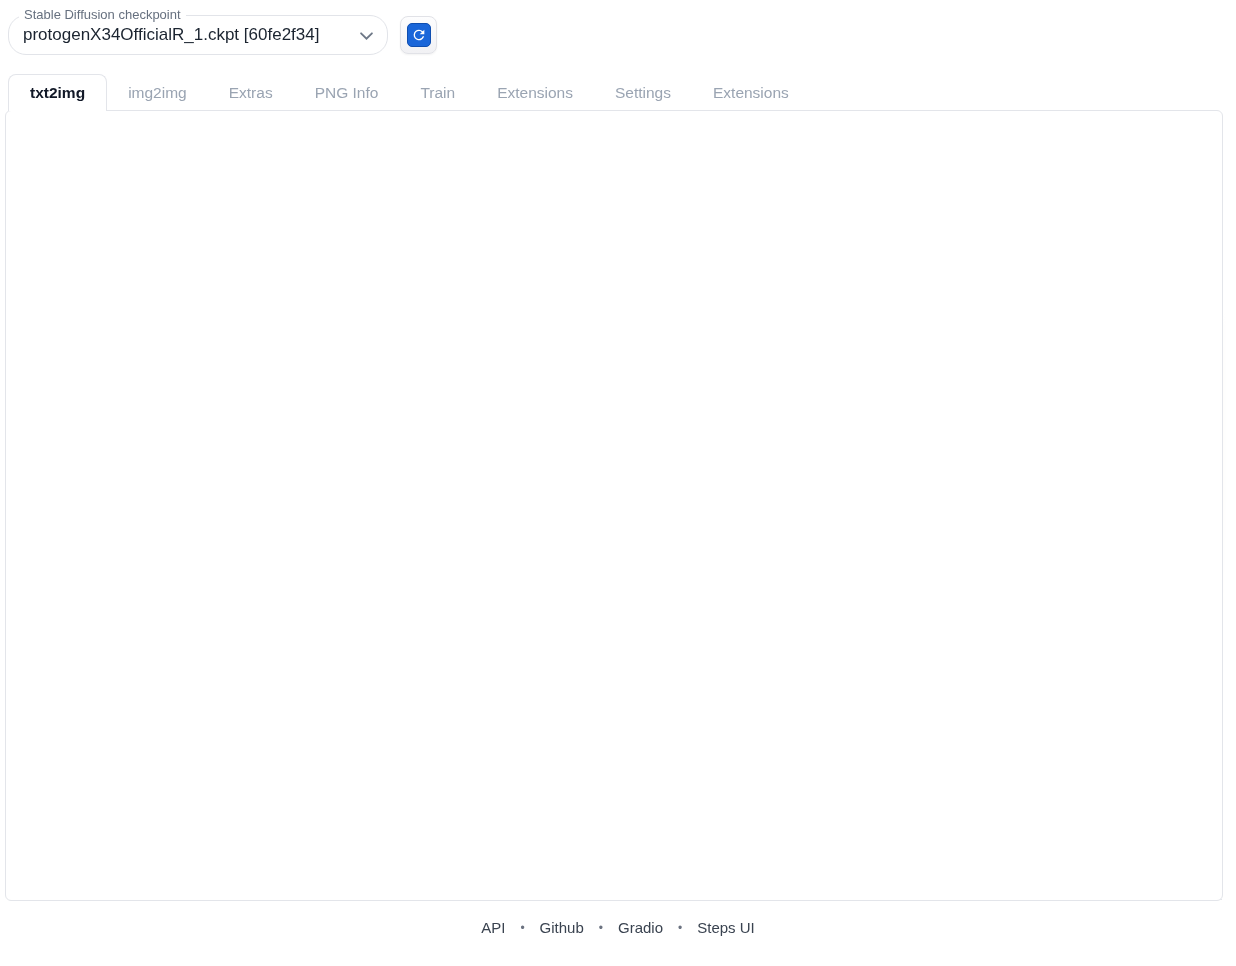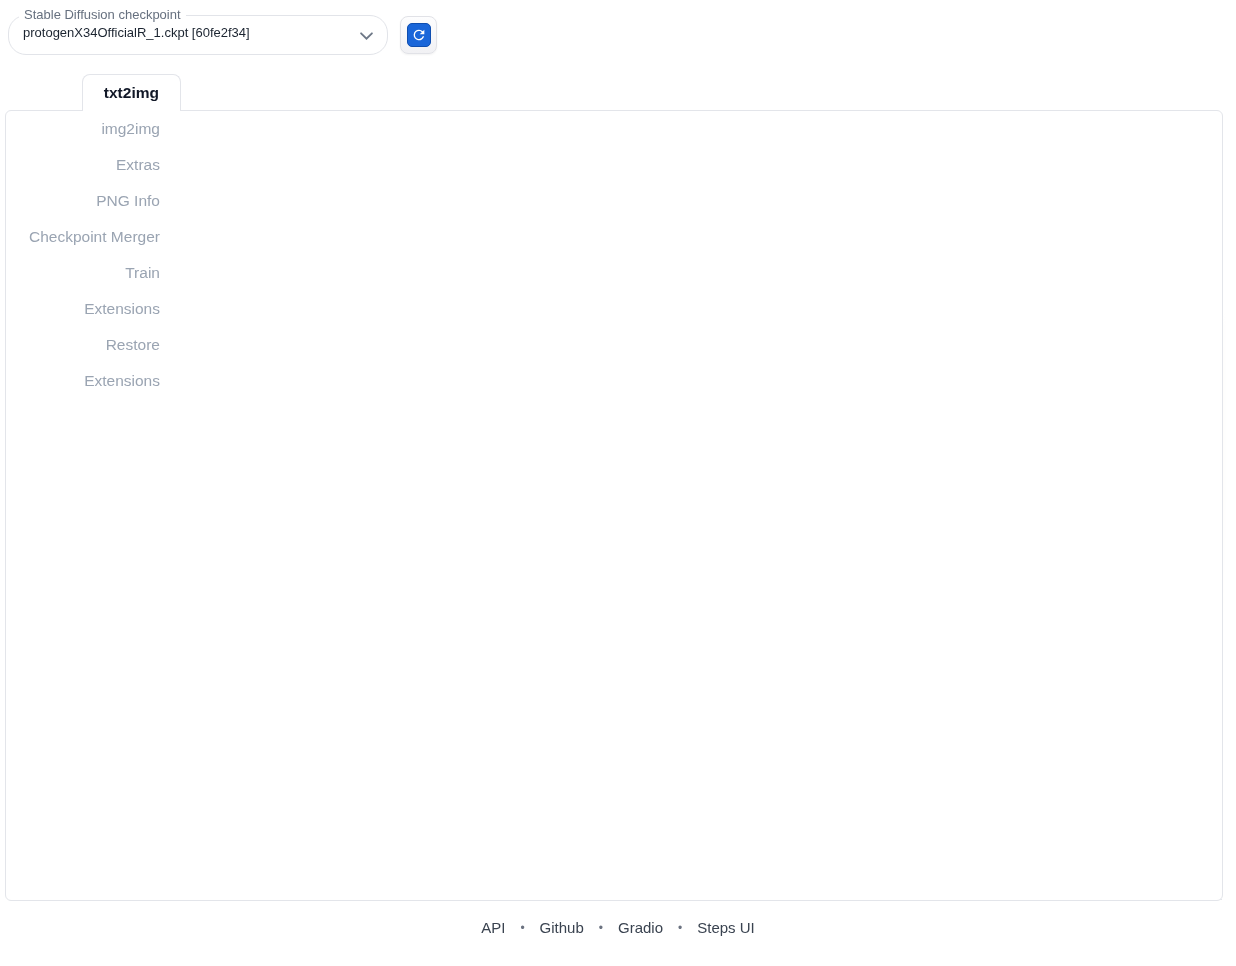--- a/index.html
+++ b/index.html
@@ -19,27 +19,27 @@
   .slider .track { position:absolute; left:0; right:0; top:8px; height:6px; background:#dcdee3; border:1px solid #cfd2d9; border-radius:4px; }
   .slider .fill { position:absolute; left:0; top:8px; height:6px; background:#2563eb; border-radius:4px; }
   .slider .thumb { position:absolute; top:0; width:21px; height:21px; margin-left:-10px; border-radius:50%; background:#555d69; border:2px solid #fdfdfd; box-shadow:0 1px 3px rgba(0,0,0,.35); }
   .cb { position:absolute; width:17px; height:17px; background:#fff; border:1.5px solid #c7cfdc; border-radius:4px; }
   .cblbl { position:absolute; font-size:15px; color:#1f2937; white-space:nowrap; }
   .gbtn { background:linear-gradient(180deg,#fdfdfe,#f1f1f4); border:1px solid #e1e2e7; border-radius:8px; box-shadow:0 1px 2px rgba(0,0,0,.05); display:flex; align-items:center; justify-content:center; cursor:pointer; }
   .grip { position:absolute; right:3px; bottom:3px; width:10px; height:10px; background:repeating-linear-gradient(135deg,#9aa1ac 0 1px,transparent 1px 4px); clip-path:polygon(100% 0,100% 100%,0 100%); }
 
   
   .ckpt { left:8px; top:15px; width:380px; height:40px; }
-  .ckpt .val { position:absolute; left:14px; top:9px; font-size:13px; color:#1b2430; }
+  .ckpt .val { position:absolute; left:14px; top:9px; font-size:17px; color:#1b2430; }
   .ckpt .chev { position:absolute; right:14px; top:16px; }
   .refresh-btn { position:absolute; left:400px; top:16px; width:37px; height:38px; }
   .refresh-blue { width:24px; height:24px; border-radius:5px; background:#1a66d9; border:1px solid #0f4eb0; display:flex; align-items:center; justify-content:center; }
 
   
-  .tabs { position:absolute; left:8px; top:74px; display:flex; align-items:flex-end; z-index:5;flex-direction:column; }
+  .tabs { position:absolute; left:8px; top:74px; display:flex; align-items:flex-end; z-index:5; }
   .tab { font-size:15.5px; color:#9aa4b2; padding:0 21px; line-height:36px; height:36px; cursor:pointer; white-space:nowrap; }
   .tab.active { color:#111827; font-weight:700; background:#fff; border:1px solid #e3e5ea; border-bottom:none; border-radius:8px 8px 0 0; height:37px; }
 
   .main { position:absolute; left:5px; top:110px; width:1218px; height:791px; background:#fff; border:1px solid #e3e5ea; border-radius:6px; z-index:1; }
 
   
   .ta-wrap { position:absolute; border:1px solid #e3e5ea; border-radius:8px; background:#fff; }
   .ta-wrap textarea { width:100%; height:100%; border:none; outline:none; resize:none; padding:9px 14px; font-size:15px; color:#1b2430; font-family:inherit; background:transparent; }
   .ta-wrap textarea::placeholder { color:#9ca6b4; }
   .tools { position:absolute; left:850px; top:128px; width:33px; }
@@ -146,24 +146,23 @@
           <path fill="#fff" d="M17.65 6.35A7.96 7.96 0 0 0 12 4a8 8 0 1 0 7.73 10h-2.08A6 6 0 1 1 12 6c1.66 0 3.14.69 4.22 1.78L13 11h7V4l-2.35 2.35z"></path>
         </svg>
     </span>
   </div>
 
   <div class="tabs">
     <div class="tab active">txt2img</div>
     <div class="tab">img2img</div>
     <div class="tab">Extras</div>
     <div class="tab">PNG Info</div>
-    <div class="tab">Checkpoint Merger</div>
     <div class="tab">Train</div>
     <div class="tab">Extensions</div>
-    <div class="tab">Restore</div>
+    <div class="tab">Settings</div>
     <div class="tab">Extensions</div>
   </div>
 
   <div class="main"></div>
 
   <div class="ta-wrap" style="left:30px; top:128px; width:790px; height:61px;">
     <textarea style="">green sapling rowing out of ground, mud, dirt, grass, high quality, photorealistic, sharp focus, depth of field</textarea>
     <span class="grip"></span>
   </div>
   <div class="ta-wrap" style="left:30px; top:214px; width:790px; height:61px;">

